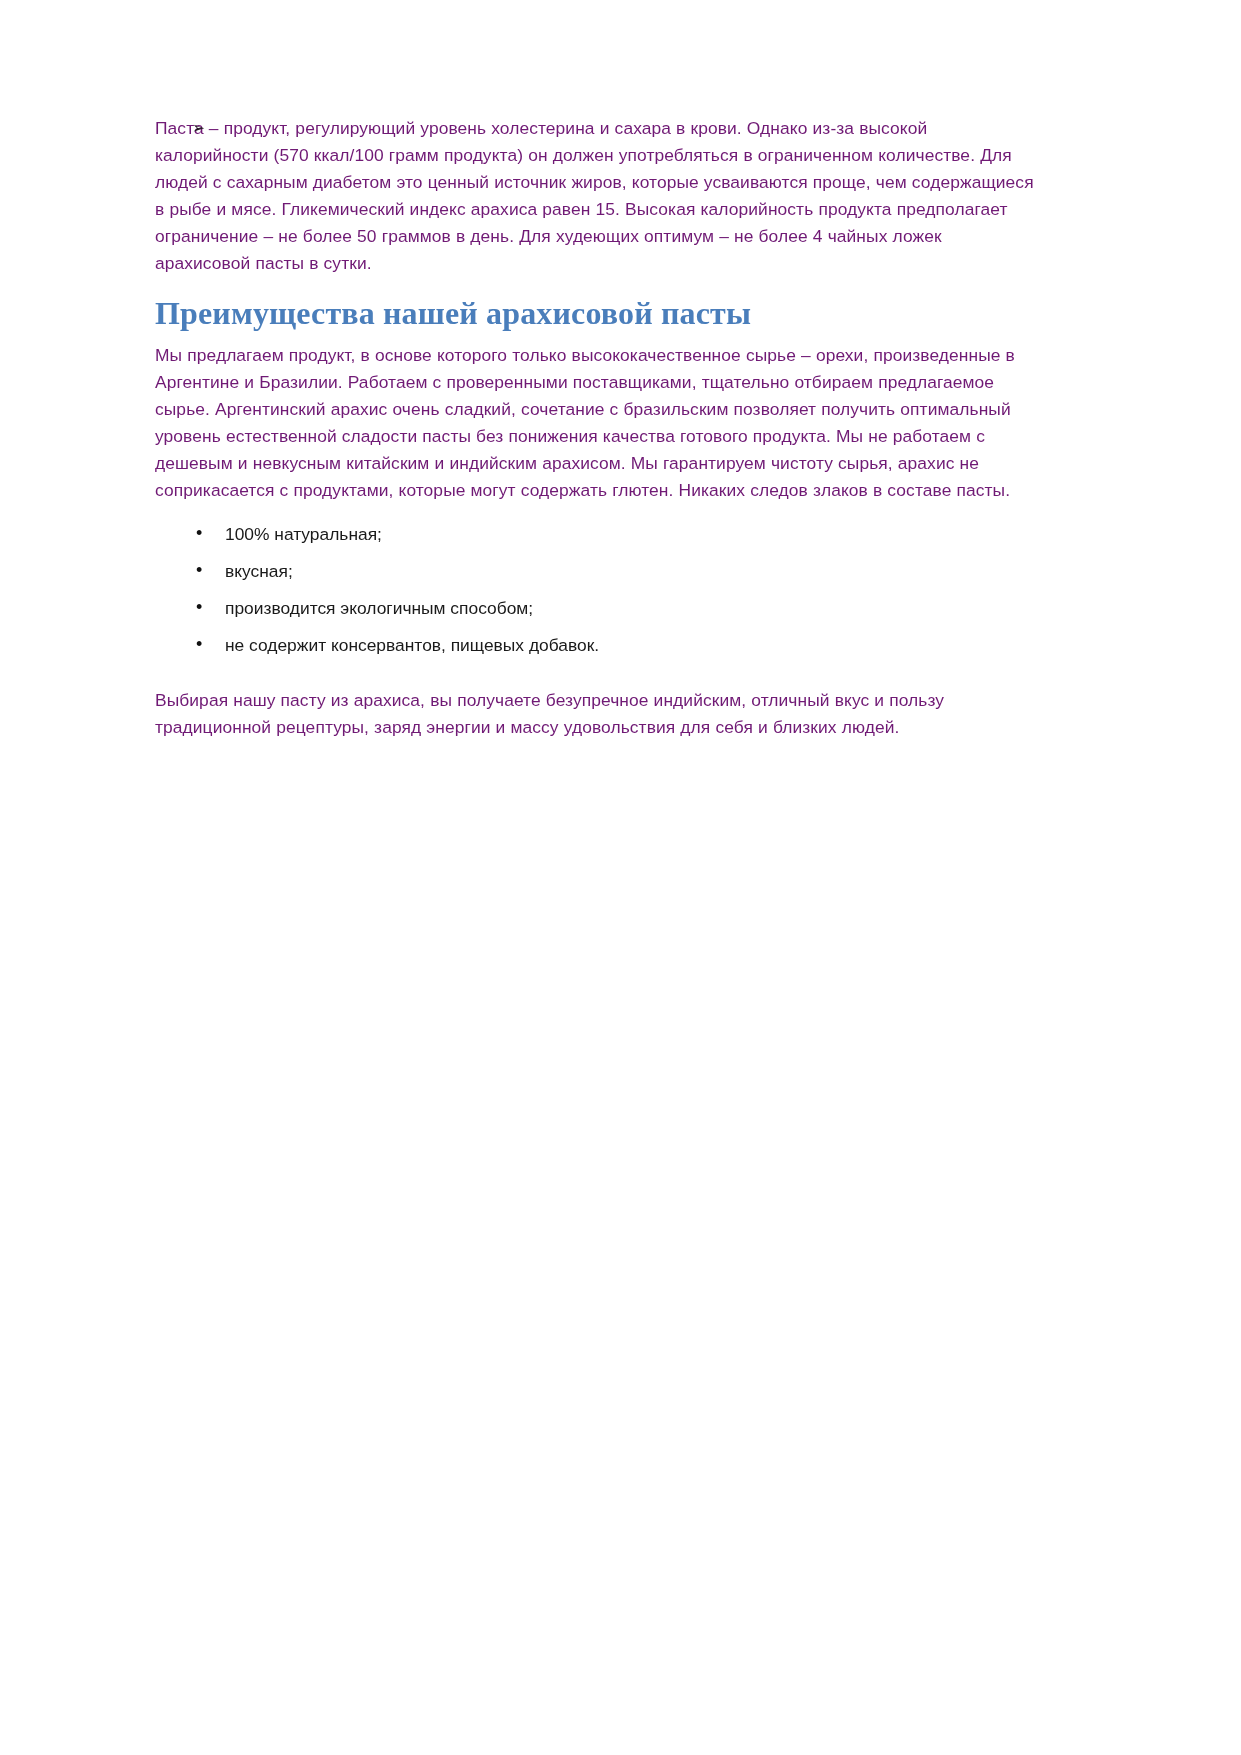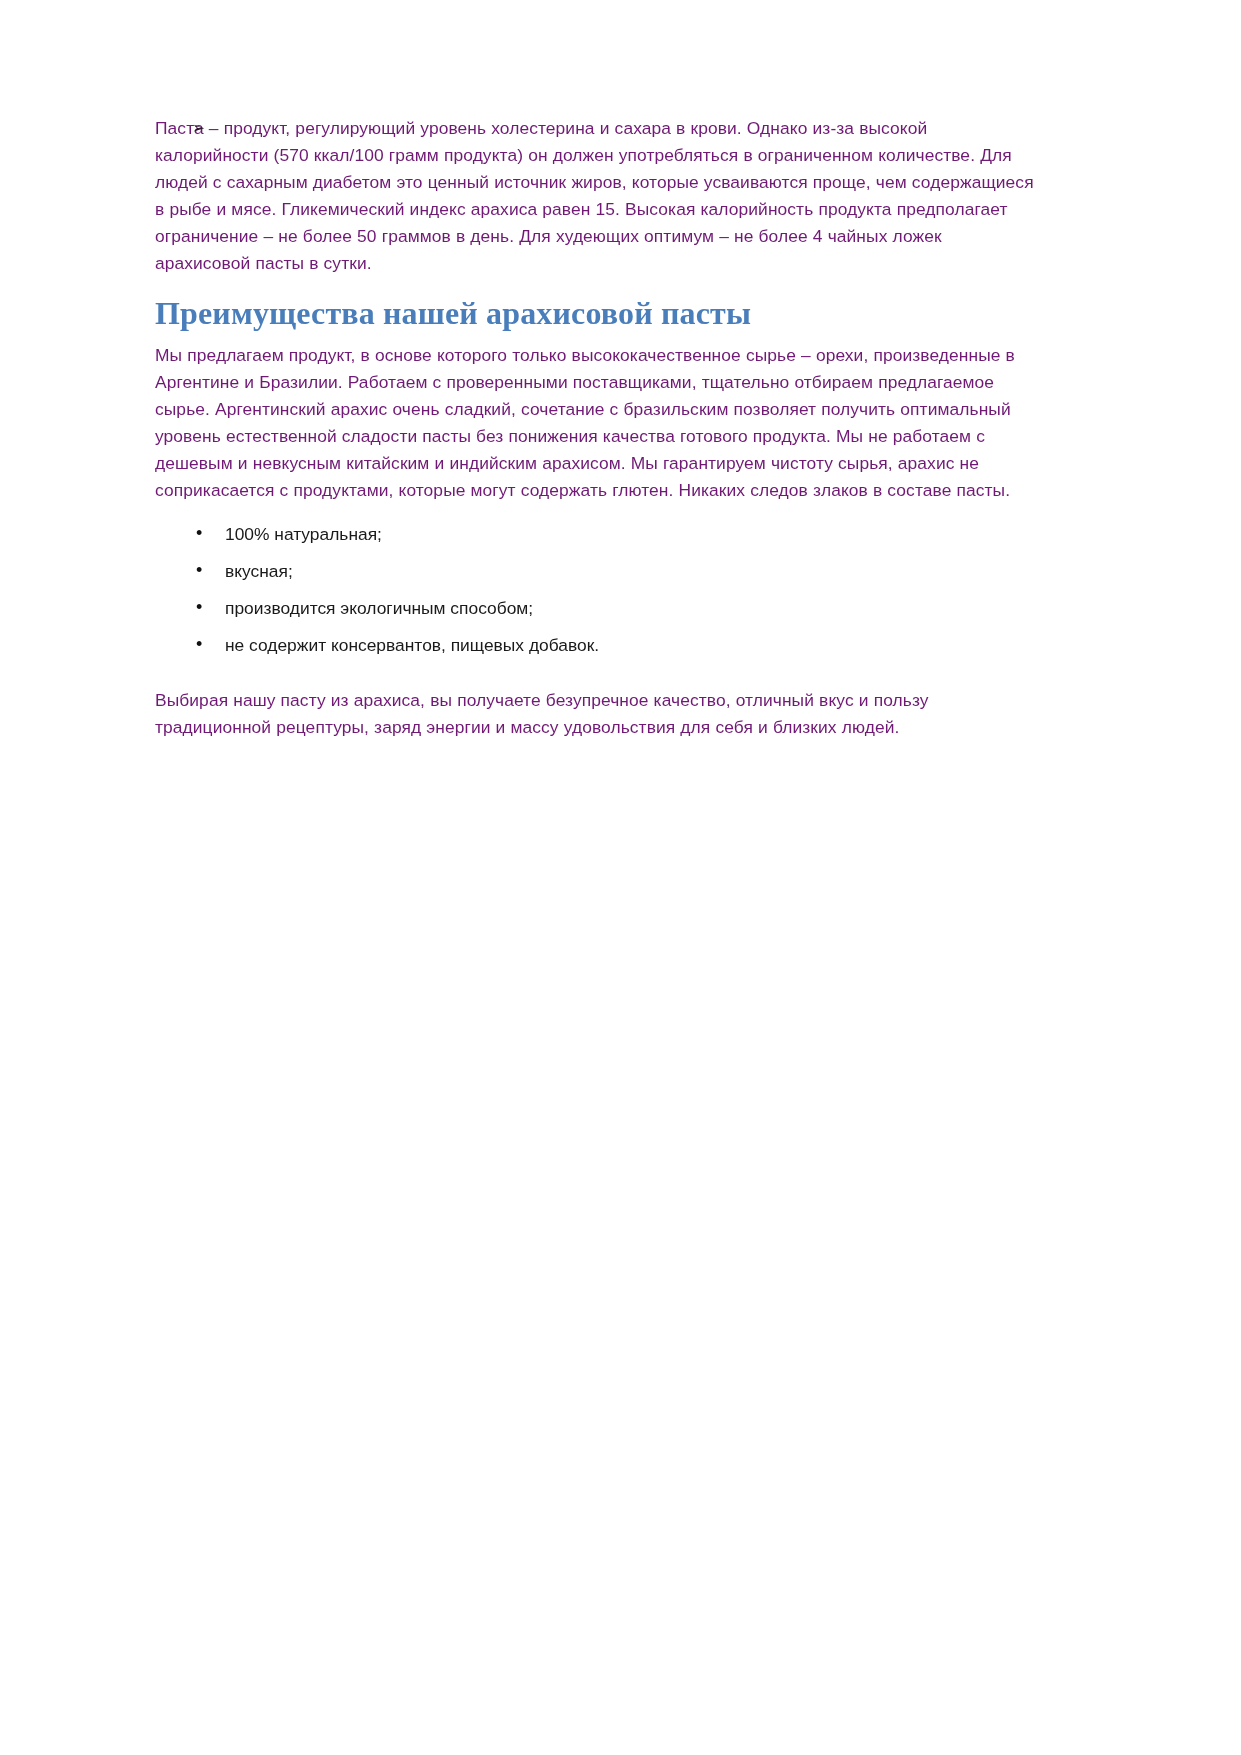--- a/index.html
+++ b/index.html
@@ -136,16 +136,16 @@
       </li>
       <li>
         <span class="marker">•</span>
         <span>не содержит консервантов, пищевых добавок.</span>
       </li>
     </ul>
 
     <div class="spacer-sm"></div>
 
 
-    <p class="para tight">Выбирая нашу пасту из арахиса, вы получаете безупречное качество, отличный вкус и пользу традиционной рецептуры, заряд энергии и массу удовольствия для себя и близких людей.</p>
+    <p class="para tight">Выбирая нашу пасту из арахиса, вы получаете безупречное индийским, отличный вкус и пользу традиционной рецептуры, заряд энергии и массу удовольствия для себя и близких людей.</p>
 
   </div>
 </div>
 
 </body></html>

